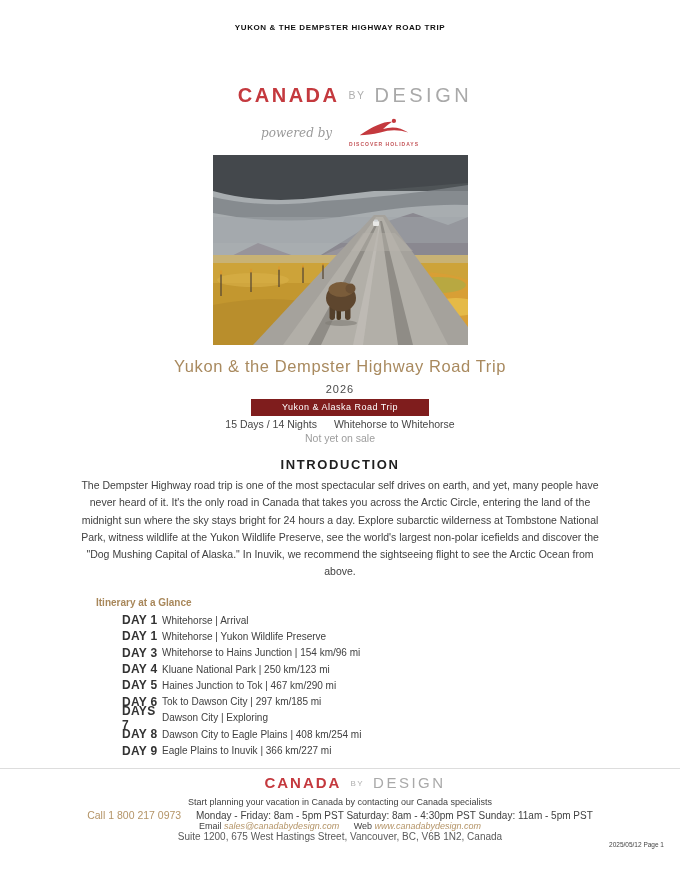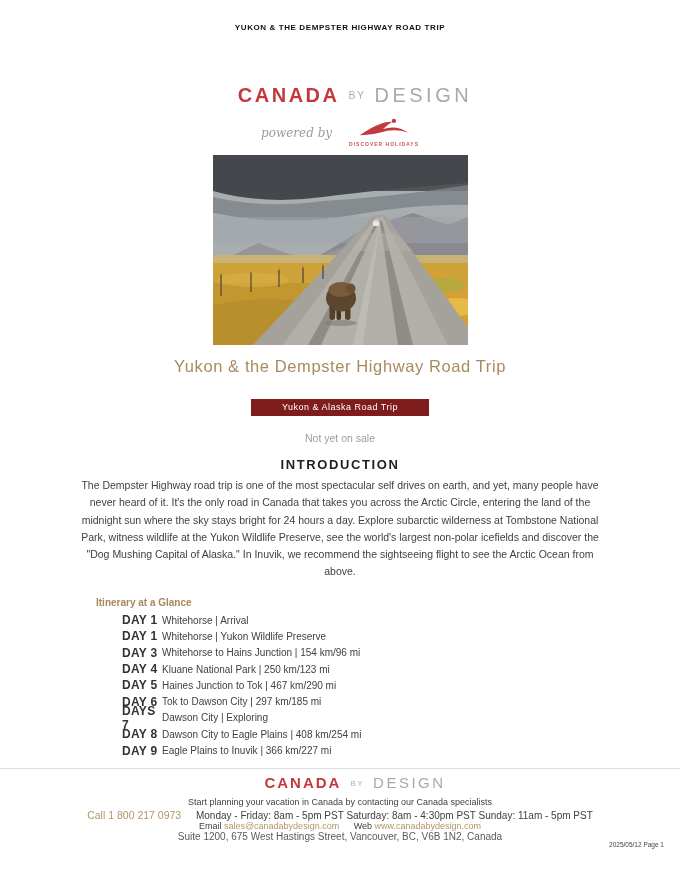--- a/index.html
+++ b/index.html
@@ -65,21 +65,21 @@
   .itin-row { display:flex; height:16.3px; align-items:center; }
   .itin-day  { width:66px; font-size:12px; font-weight:bold; color:#333333; letter-spacing:0.3px;padding-left:26px; }
   .itin-desc { font-size:10px; color:#414141; }
 
   .footer-divider { top:768px; left:0; width:680px; height:1px; background:#DDDDDD; }
 
   .footer-tagline { top:797px; font-size:9px; color:#414141; }
   .footer-call { top:809px; font-size:10px; color:#414141; }
   .footer-call .call-number { color:#B49467; font-size:10.5px; margin-right:12px;text-align:center; }
   .footer-contact { top:821px; font-size:9px; color:#414141; }
-  .footer-contact .link { color:#B49467; text-decoration:none; }
+  .footer-contact .link { color:#B49467; text-decoration:none;font-style:italic; }
   .footer-contact .weblabel { margin-left:12px; }
   .footer-address { top:831px; font-size:10px; color:#5A5A5A; }
   .page-info { top:841px; right:16px; font-size:6.5px; color:#444444; text-align:right; }
 </style>
 </head>
 <body>
 
 <div class="page">
 
   <div class="abs center header-title">YUKON &amp; THE DEMPSTER HIGHWAY ROAD TRIP</div>
@@ -153,25 +153,30 @@
       <rect x="116.5" y="150" width="5.5" height="15" rx="2.4" fill="#54402B"></rect>
       <rect x="132" y="150" width="5.5" height="15" rx="2.4" fill="#54402B"></rect>
       <rect x="123.5" y="152" width="4.5" height="13" rx="2" fill="#49361F"></rect>
       <ellipse cx="128" cy="143" rx="15" ry="13.5" fill="#5E462E"></ellipse>
       <ellipse cx="128" cy="134.5" rx="12.5" ry="7.5" fill="#7A5C3A"></ellipse>
       <circle cx="137.5" cy="133.5" r="5" fill="#6B5034"></circle>
     </g>
   </svg>
 
   <div class="abs center trip-title">Yukon &amp; the Dempster Highway Road Trip</div>
+  <div class="abs center trip-year">2026</div>
 
   <div class="abs center badge-row">
     <span class="badge">Yukon &amp; Alaska Road Trip</span>
   </div>
 
+  <div class="abs center trip-meta">
+    <span>15 Days / 14 Nights</span>
+    <span class="route">Whitehorse to Whitehorse</span>
+  </div>
   <div class="abs center sale-status">Not yet on sale</div>
 
   <div class="abs center intro-heading">INTRODUCTION</div>
   <div class="abs intro-body">The Dempster Highway road trip is one of the most spectacular self drives on earth, and yet, many people have never heard of it. It's the only road in Canada that takes you across the Arctic Circle, entering the land of the midnight sun where the sky stays bright for 24 hours a day. Explore subarctic wilderness at Tombstone National Park, witness wildlife at the Yukon Wildlife Preserve, see the world's largest non-polar icefields and discover the "Dog Mushing Capital of Alaska." In Inuvik, we recommend the sightseeing flight to see the Arctic Ocean from above.</div>
 
   <div class="abs itin-heading">Itinerary at a Glance</div>
 
   <div class="abs itin-table">
     <div class="itin-row">
       <span class="itin-day">DAY 1</span>

